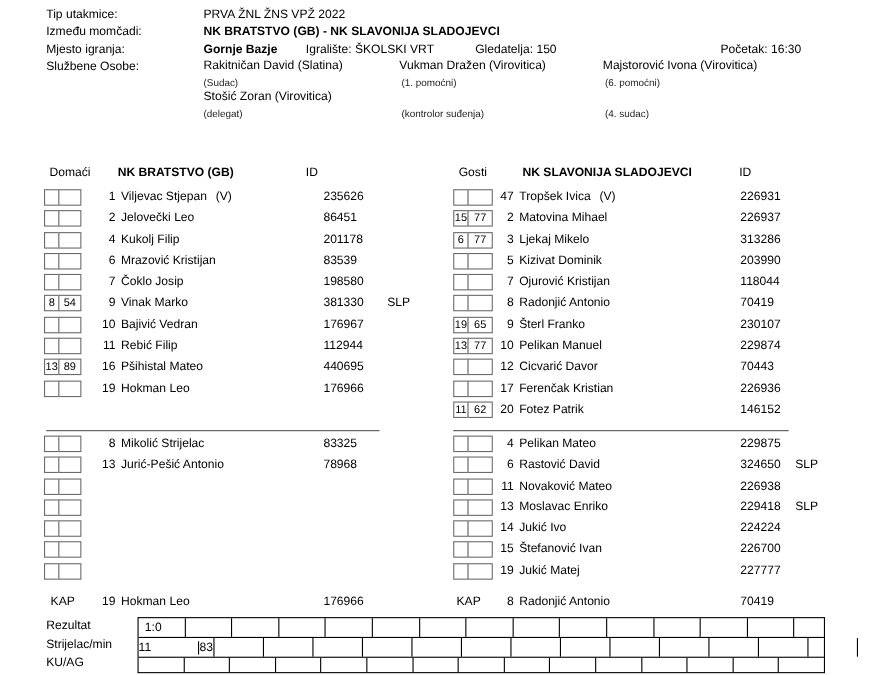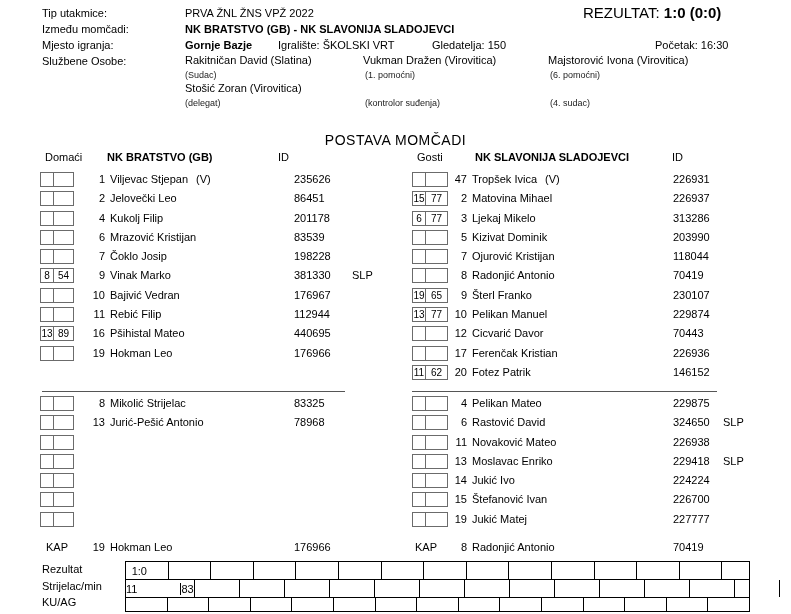--- a/index.html
+++ b/index.html
@@ -56,34 +56,32 @@
   <span class="abs" style="left:42px;top:39px">Mjesto igranja:</span>
   <span class="abs" style="left:42px;top:55px">Službene Osobe:</span>
 
   <span class="abs" style="left:185px;top:7px">PRVA ŽNL ŽNS VPŽ 2022</span>
   <span class="abs b" style="left:185px;top:23px">NK BRATSTVO (GB) - NK SLAVONIJA SLADOJEVCI</span>
   <span class="abs b" style="left:185px;top:39px">Gornje Bazje</span>
   <span class="abs" style="left:278px;top:39px">Igralište: ŠKOLSKI VRT</span>
   <span class="abs" style="left:432px;top:39px">Gledatelja: 150</span>
   <span class="abs" style="left:655px;top:39px">Početak: 16:30</span>
 
-  <span class="abs rez" style="left:583px;top:4px"><span>REZULTAT:</span> <span class="b">1:0 (0:0)</span></span>
 
   <span class="abs" style="left:185px;top:54px">Rakitničan David (Slatina)</span>
   <span class="abs" style="left:363px;top:54px">Vukman Dražen (Virovitica)</span>
   <span class="abs" style="left:548px;top:54px">Majstorović Ivona (Virovitica)</span>
   <span class="abs small" style="left:185px;top:70px">(Sudac)</span>
   <span class="abs small" style="left:365px;top:70px">(1. pomoćni)</span>
   <span class="abs small" style="left:550px;top:70px">(6. pomoćni)</span>
   <span class="abs" style="left:185px;top:82px">Stošić Zoran (Virovitica)</span>
   <span class="abs small" style="left:185px;top:98px">(delegat)</span>
   <span class="abs small" style="left:365px;top:98px">(kontrolor suđenja)</span>
   <span class="abs small" style="left:550px;top:98px">(4. sudac)</span>
 
-  <div class="title">POSTAVA MOMČADI</div>
 
   <span class="abs" style="left:45px;top:151px">Domaći</span>
   <span class="abs b" style="left:107px;top:151px">NK BRATSTVO (GB)</span>
   <span class="abs" style="left:278px;top:151px">ID</span>
   <span class="abs" style="left:417px;top:151px">Gosti</span>
   <span class="abs b" style="left:475px;top:151px">NK SLAVONIJA SLADOJEVCI</span>
   <span class="abs" style="left:672px;top:151px">ID</span>
 
   <div class="rows home" id="home-starters" style="left:40px;top:170px">
       <div class="prow">
@@ -112,21 +110,21 @@
         <span class="b2"></span>
         <span class="num">6</span>
         <span class="nm">Mrazović Kristijan</span>
         <span class="pid">83539</span>
       </div>
       <div class="prow">
         <span class="b1"></span>
         <span class="b2"></span>
         <span class="num">7</span>
         <span class="nm">Čoklo Josip</span>
-        <span class="pid">198228</span>
+        <span class="pid">198580</span>
       </div>
       <div class="prow">
         <span class="b1">8</span>
         <span class="b2">54</span>
         <span class="num">9</span>
         <span class="nm">Vinak Marko</span>
         <span class="pid">381330</span>
         <span class="slp">SLP</span>
       </div>
       <div class="prow">

